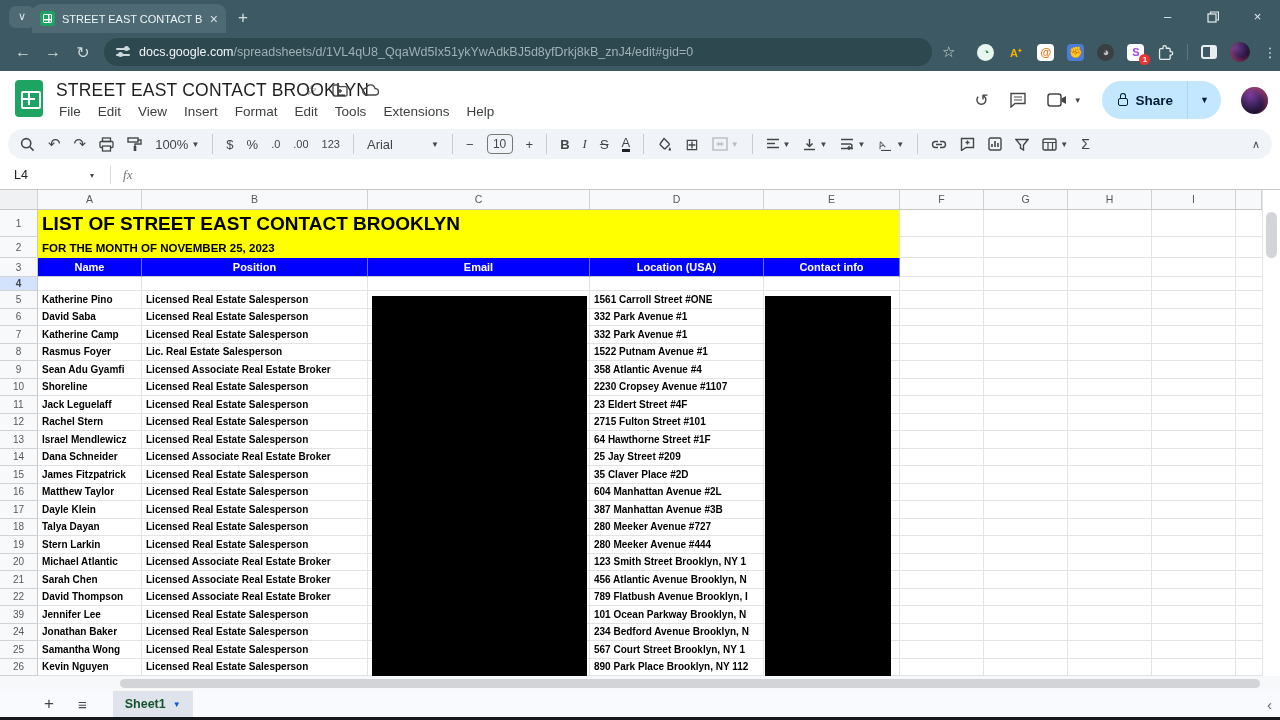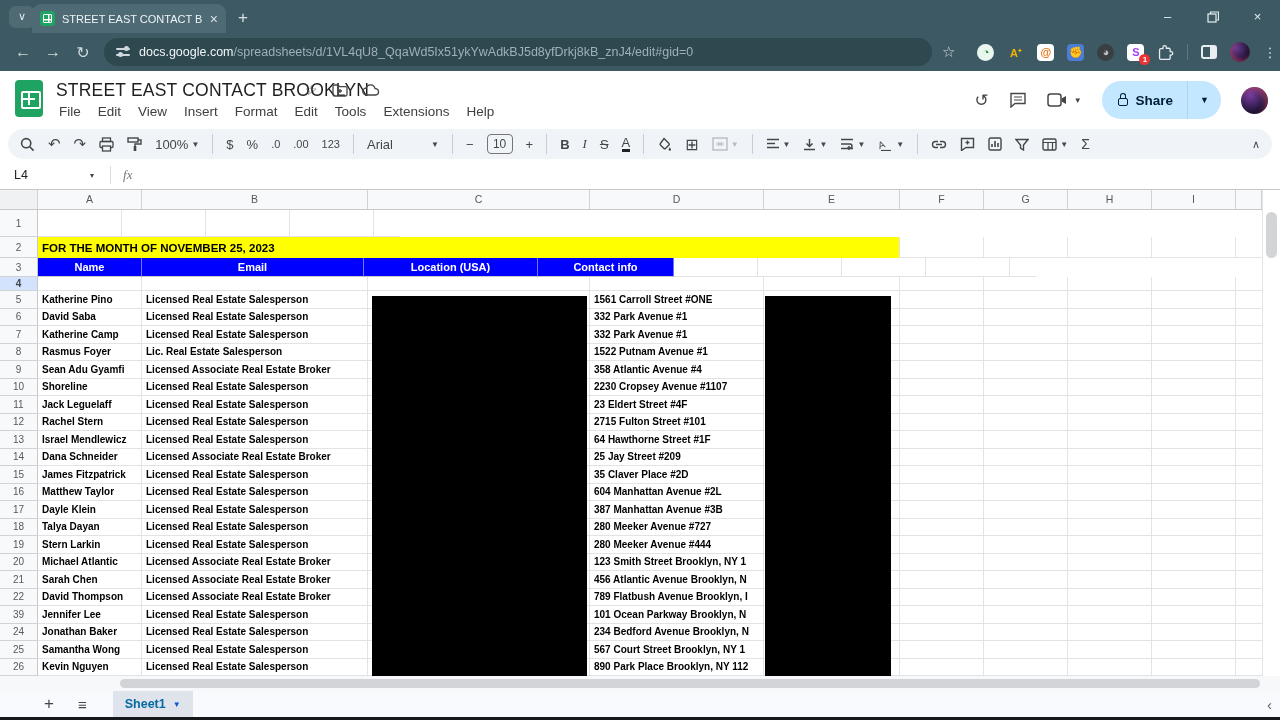--- a/index.html
+++ b/index.html
@@ -99,21 +99,21 @@
   .vscroll { position:absolute; right:0; top:190px; width:18px; height:486px; background:#fff; border-left:1px solid #e3e5e8; }
   .vthumb { position:absolute; left:3px; top:22px; width:11px; height:46px; background:#d2d4d8; border-radius:6px; }
   .hscrollzone { position:absolute; left:0; top:676px; width:1280px; height:15px; background:#f6f8f9; }
   .hthumb { position:absolute; left:120px; top:3px; width:1140px; height:9px; background:#d2d4d8; border-radius:5px; }
 
   
   .footer { position:absolute; left:0; top:691px; width:1280px; height:26px; background:#f8fafd; display:flex; align-items:center; }
   .addsheet { margin-left:44px; color:#444746; font-size:17px; }
   .allsheets { margin-left:24px; color:#444746; font-size:15px; }
   .sheettab { margin-left:26px; background:#dfe3ec; height:26px; display:flex; align-items:center; gap:7px; padding:0 12px; }
-  .sheettab .lbl { color:#0369a1; font-size:12.5px; font-weight:bold; }
+  .sheettab .lbl { color:#14532d; font-size:12.5px; font-weight:bold; }
   .sheettab .caret { color:#0b57d0; }
   .footchevron { margin-left:auto; margin-right:8px; color:#5f6368; font-size:15px; }
   .bottomedge { position:absolute; left:0; top:717px; width:1280px; height:3px; background:#15191b; }
 </style>
 <title>STREET EAST CONTACT BROOK</title></head>
 <body>
 
 <div class="stage">
 
   <div class="titlebar">
@@ -361,38 +361,40 @@
         <div class="chc" style="width:136px">E</div>
         <div class="chc" style="width:84px">F</div>
         <div class="chc" style="width:84px">G</div>
         <div class="chc" style="width:84px">H</div>
         <div class="chc" style="width:84px">I</div>
         <div class="chc" style="width:26px"></div>
       </div>
     <div id="grid-body">
         <div class="row" style="height:27px">
     <div class="rowhdr">1</div>
+    <div class="band" style="width:862px;background:#ffff00;font-size:19px;font-weight:bold">LIST OF STREET EAST CONTACT BROOKLYN</div>
     <div class="cell empty" style="width:84px"></div>
           <div class="cell empty" style="width:84px"></div>
           <div class="cell empty" style="width:84px"></div>
           <div class="cell empty" style="width:84px"></div>
           <div class="cell empty" style="width:26px;border-right:none"></div>
         </div>
         <div class="row" style="height:21px">
     <div class="rowhdr">2</div>
     <div class="band" style="width:862px;background:#ffff00;font-size:11.5px;font-weight:bold">FOR THE MONTH OF NOVEMBER 25, 2023</div>
     <div class="cell empty" style="width:84px"></div>
           <div class="cell empty" style="width:84px"></div>
           <div class="cell empty" style="width:84px"></div>
           <div class="cell empty" style="width:84px"></div>
           <div class="cell empty" style="width:26px;border-right:none"></div>
         </div>
         <div class="row" style="height:19px">
           <div class="rowhdr">3</div>
           <div class="cell hcell" style="width:104px;background:#0000ff;color:#ffffff">Name</div>
+          <div class="cell hcell" style="width:226px;background:#0000ff;color:#ffffff">Position</div>
           <div class="cell hcell" style="width:222px;background:#0000ff;color:#ffffff">Email</div>
           <div class="cell hcell" style="width:174px;background:#0000ff;color:#ffffff">Location (USA)</div>
           <div class="cell hcell" style="width:136px;background:#0000ff;color:#ffffff">Contact info</div>
           <div class="cell empty" style="width:84px"></div>
           <div class="cell empty" style="width:84px"></div>
           <div class="cell empty" style="width:84px"></div>
           <div class="cell empty" style="width:84px"></div>
           <div class="cell empty" style="width:26px;border-right:none"></div>
         </div>
         <div class="row" style="height:14px">

